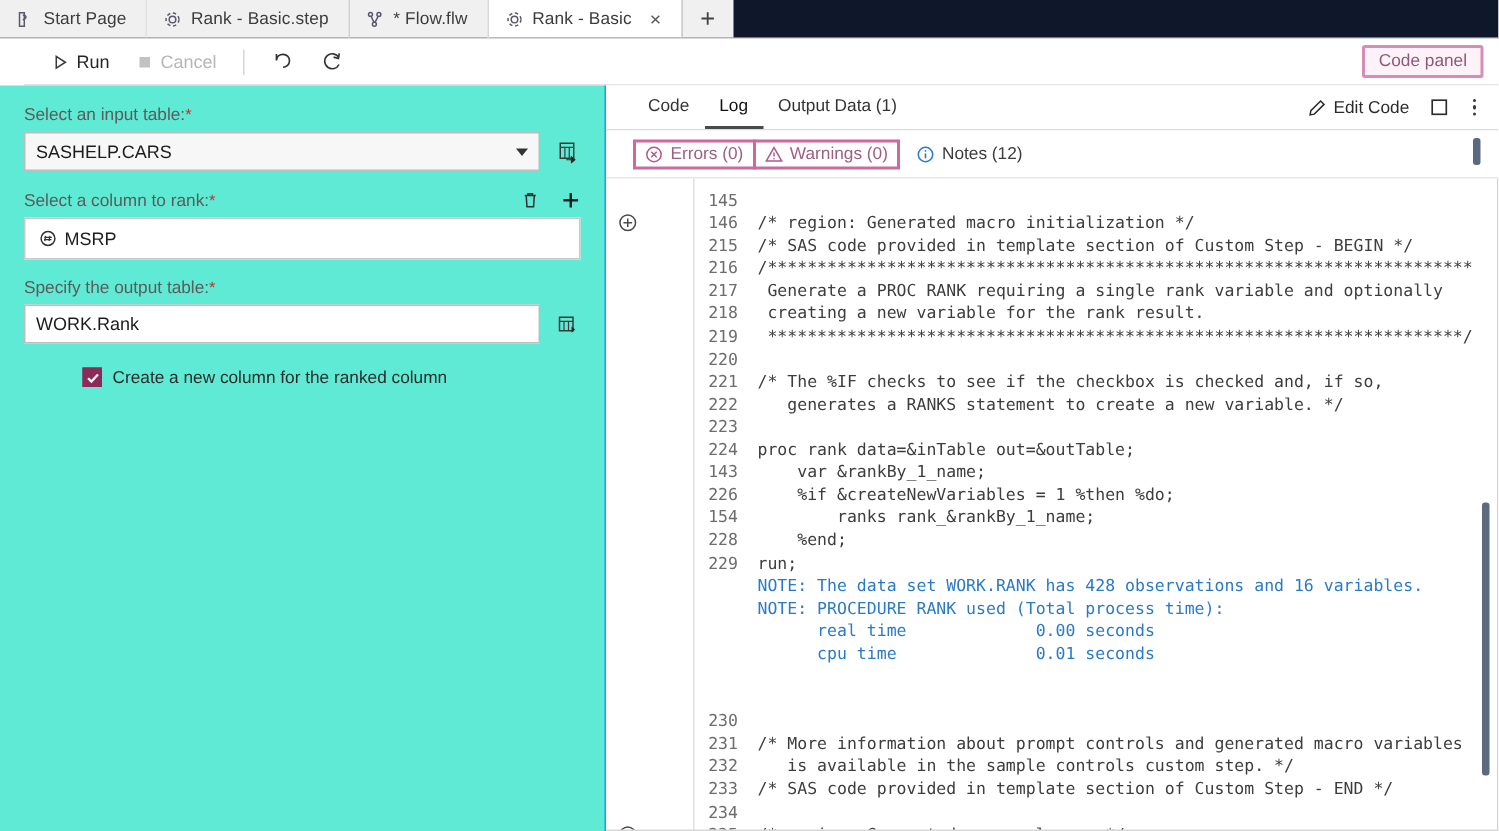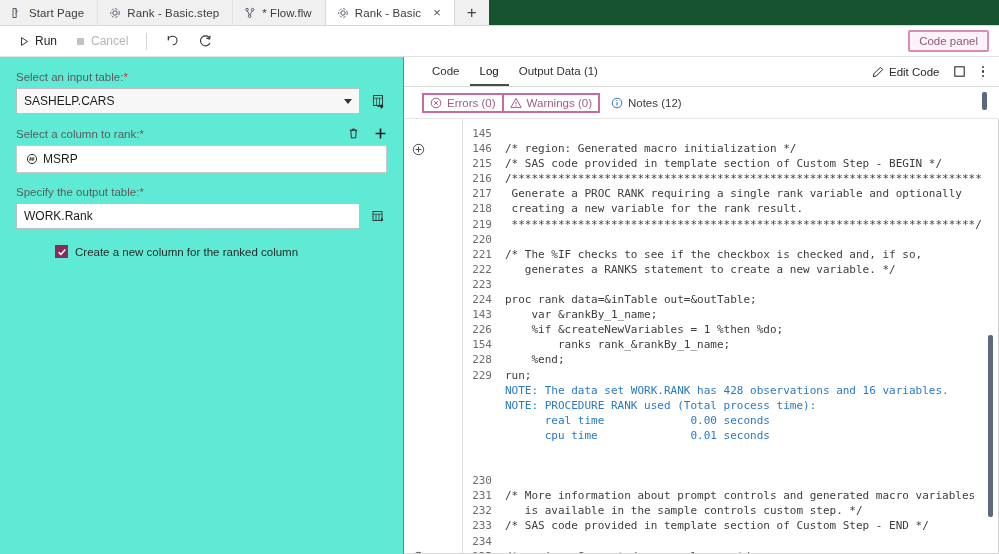--- a/index.html
+++ b/index.html
@@ -14,21 +14,21 @@
     position: relative;
     width: 999px; height: 554px;
     background: #ffffff;
     display: flex;
     flex-direction: column;
   }
 
   
   .tabstrip {
     height: 26px;
-    background: #14532d;
+    background: #0f172a;
     border-bottom: 1px solid #d8d8d8;
     display: flex;
     align-items: stretch;
     flex: 0 0 26px;
     position: relative;
   }
   .tab {
     display: flex;
     align-items: center;
     gap: 6px;
@@ -73,20 +73,21 @@
   .toolbar {
     height: 31px;
     flex: 0 0 31px;
     background: #ffffff;
     border-bottom: 1px solid #e3e3e3;
     display: flex;
     align-items: center;
     padding: 0 10px 0 12px;
     gap: 4px;
     position: relative;
+    margin-left: 16px;
   }
   .tbtn {
     display: flex;
     align-items: center;
     gap: 5px;
     font-size: 12px;
     color: #262626;
     padding: 3px 7px;
     border-radius: 2px;
     cursor: pointer;

